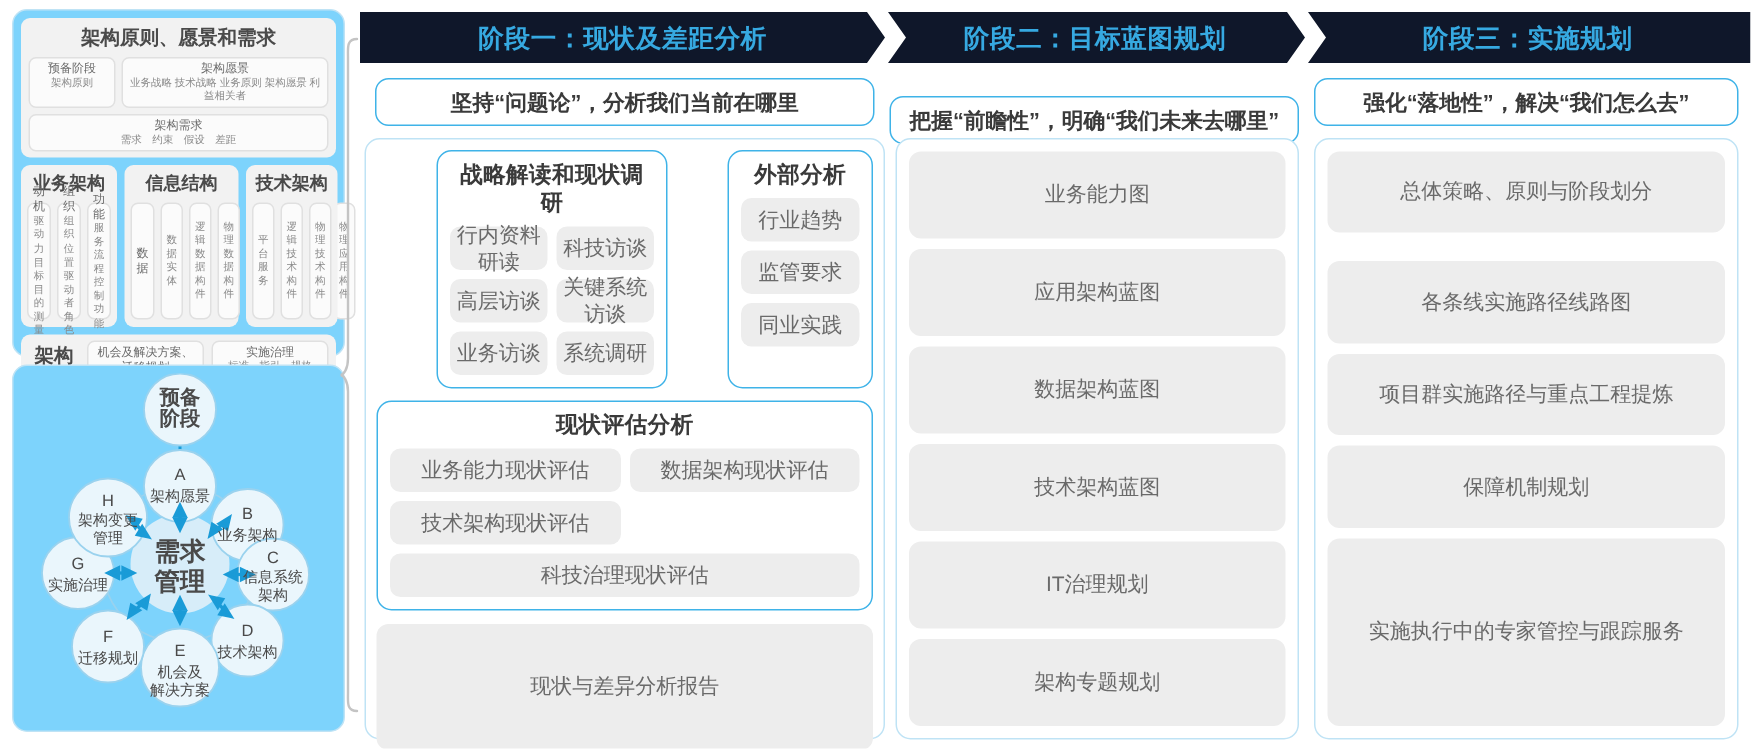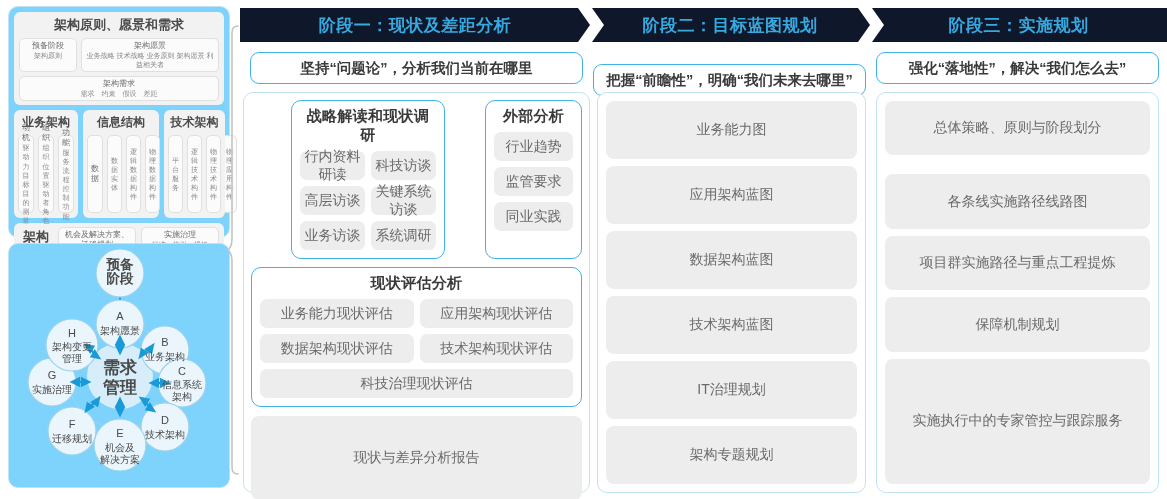--- a/index.html
+++ b/index.html
@@ -390,21 +390,20 @@
           <div class="chip full">监管要求</div>
           <div class="chip full">同业实践</div>
         </div>
       </div>
     </div>
 
     <div class="inner-card" style="margin-top:8px;">
       <div class="inner-title">现状评估分析</div>
       <div class="chip-grid">
         <div class="chip half">业务能力现状评估</div>
-        <div class="chip half">应用架构现状评估</div>
         <div class="chip half">数据架构现状评估</div>
         <div class="chip half">技术架构现状评估</div>
         <div class="chip full">科技治理现状评估</div>
       </div>
     </div>
 
     <div class="big-chip" style="margin-top:9px; height:84px;">现状与差异分析报告</div>
   </div>
 
   <div class="col-panel" style="left:597px; top:92px; width:269px; height:401px; padding:8px;">

